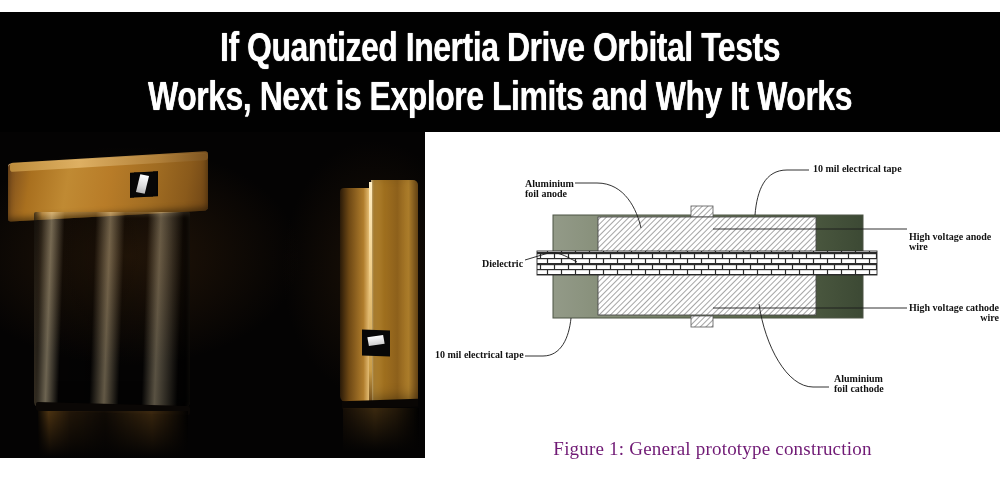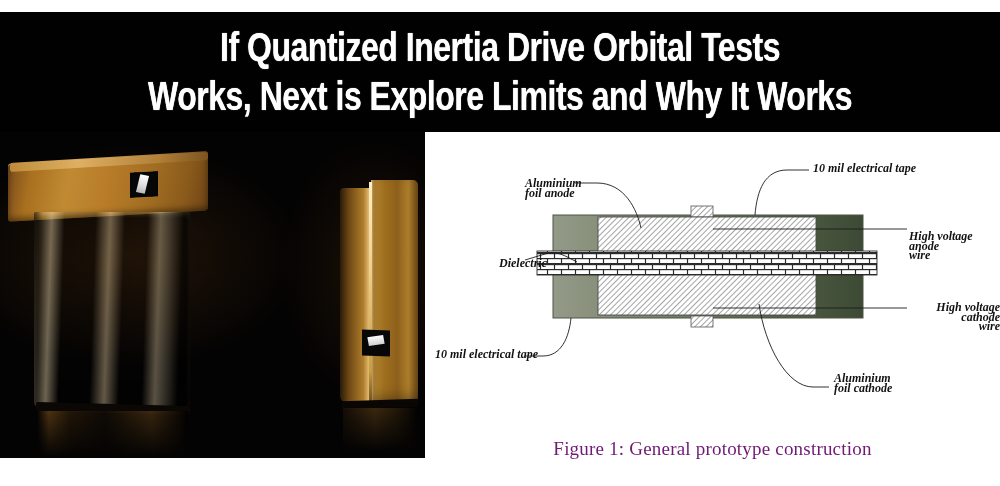--- a/index.html
+++ b/index.html
@@ -163,31 +163,30 @@
     position:absolute; left:0; top:306px; width:575px; text-align:center;
     font-family:"Liberation Serif", serif;
     font-size:19px; color:#701a75; letter-spacing:.2px;
   }
 
   
   .lbl{
     position:absolute;
     font-family:"Liberation Serif", serif;
     font-weight:bold;
-    font-size:12px;
+    font-size:10px;
     line-height:9.5px;
     color:#121212;
     white-space:pre-line;
-    font-style:italic;
   }
   #lbl-tape-top   { left:388px; top:32px; }
   #lbl-hv-anode   { left:484px; top:100px; }
   #lbl-hv-cathode { left:484px; top:171px;text-align:right; }
   #lbl-al-anode   { left:100px; top:47px; text-align:left; }
-  #lbl-dielectric { left:74px;  top:127px; }
+  #lbl-dielectric { left:57px;  top:127px; }
   #lbl-tape-bot   { left:10px;  top:218px; }
   #lbl-al-cathode { left:409px; top:242px; }
 </style>
 </head>
 <body>
 
 <div id="title-banner">
   <div class="title-line" id="title-line-1">If Quantized Inertia Drive Orbital Tests</div>
   <div class="title-line" id="title-line-2">Works, Next is Explore Limits and Why It Works</div>
 </div>

